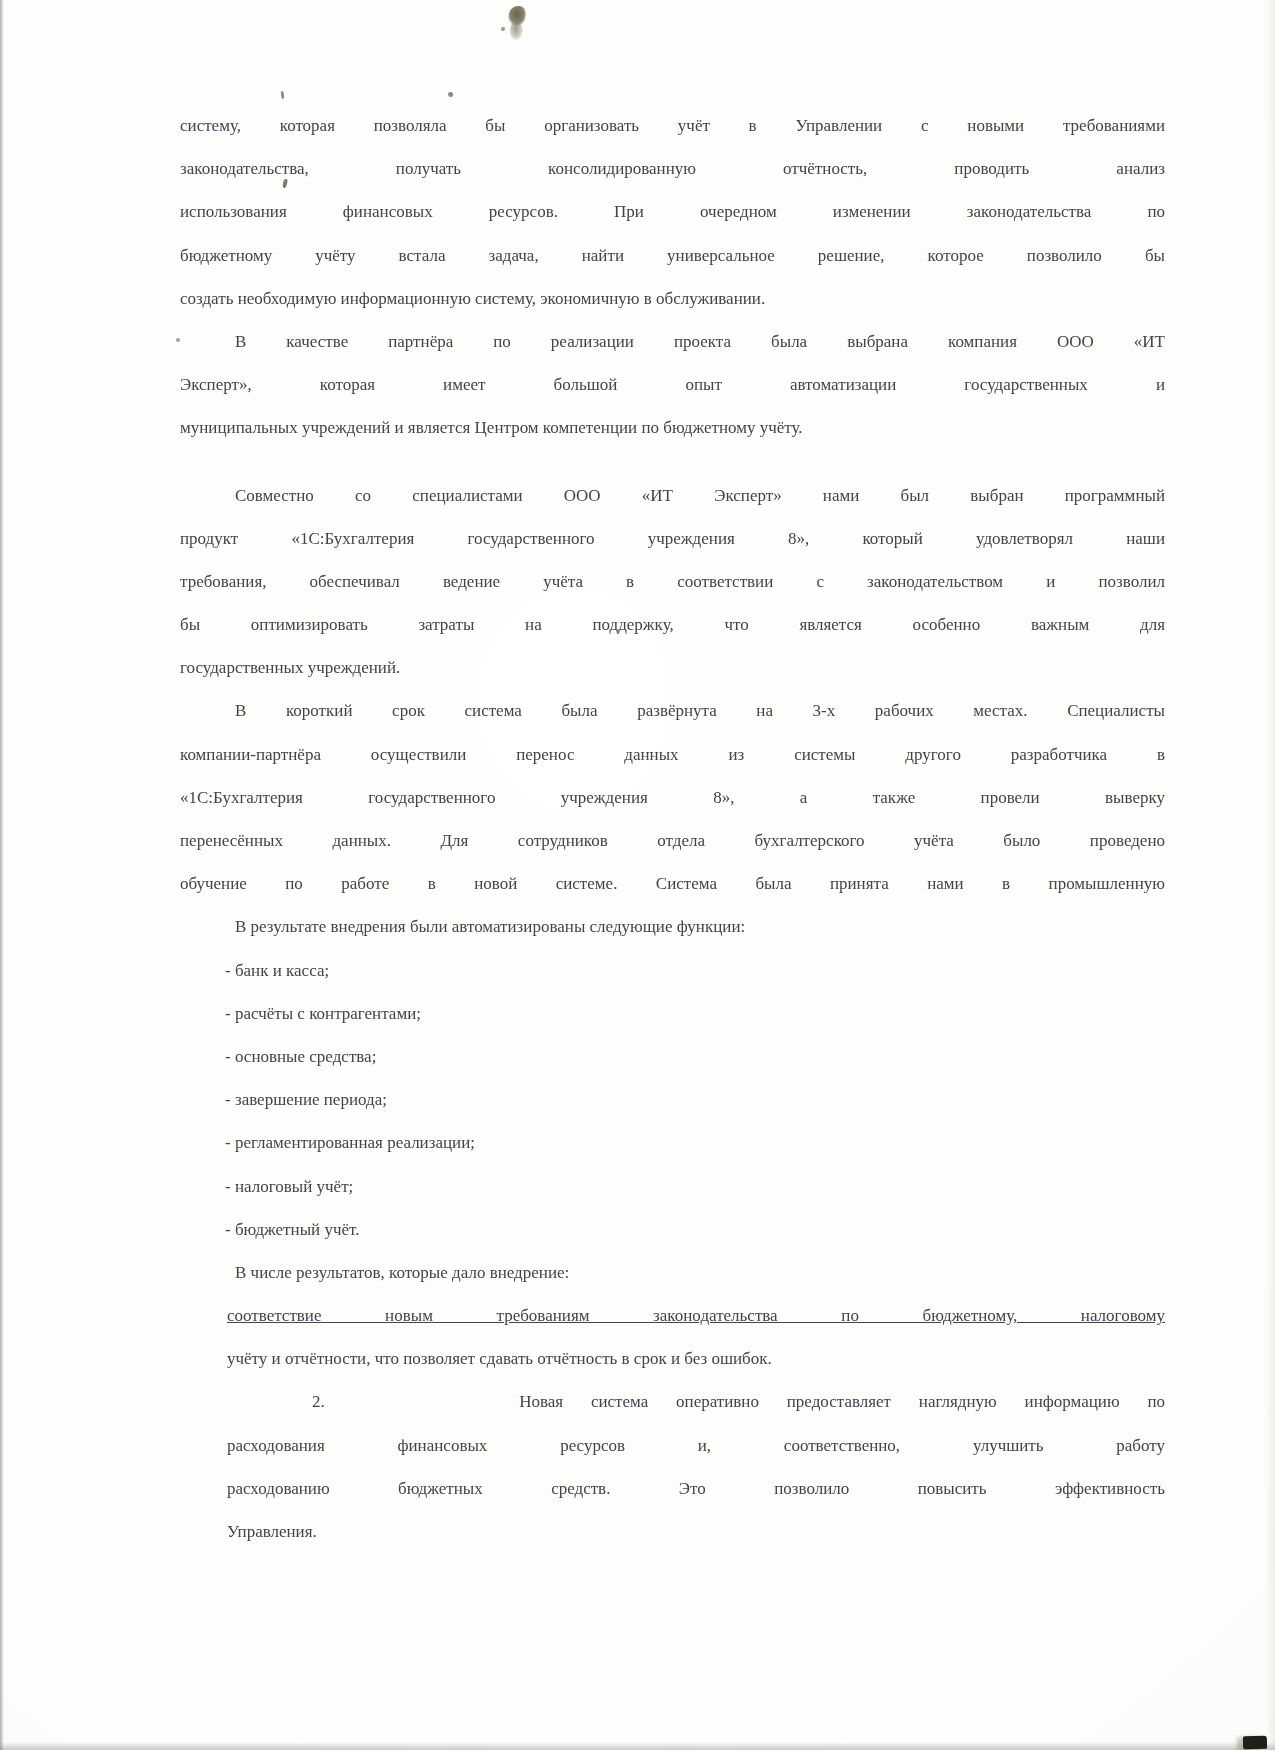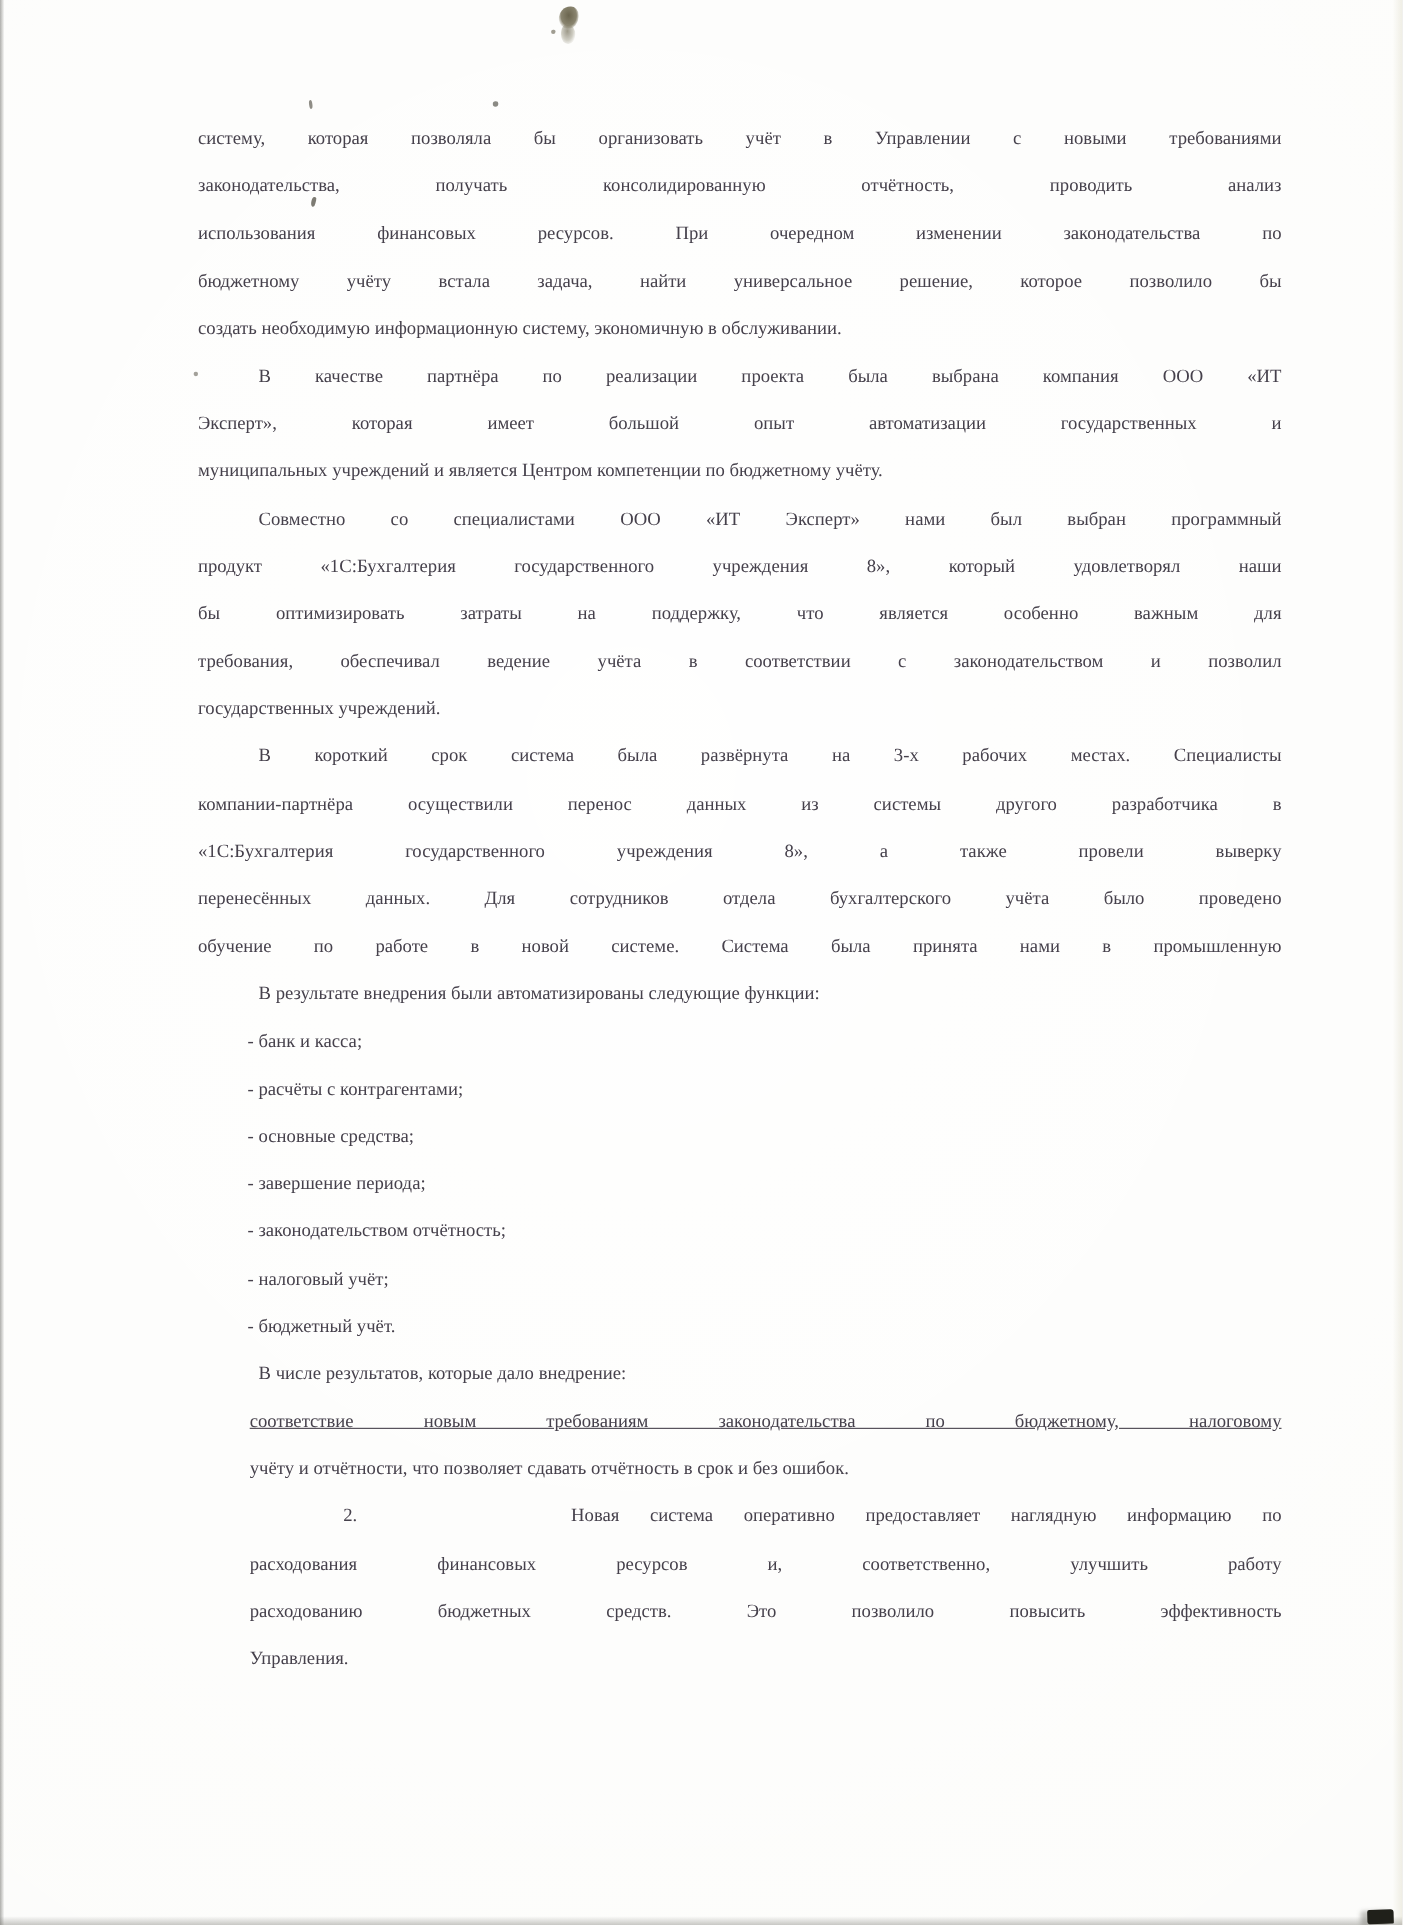--- a/index.html
+++ b/index.html
@@ -82,36 +82,36 @@
   <div class="corner-mark"></div>
   <div class="textblock">
       <div class="line" style="padding-left: 0px;">систему, которая позволяла бы организовать учёт в Управлении с новыми требованиями</div>
       <div class="line" style="padding-left: 0px;">законодательства, получать консолидированную отчётность, проводить анализ</div>
       <div class="line" style="padding-left: 0px;">использования финансовых ресурсов. При очередном изменении законодательства по</div>
       <div class="line" style="padding-left: 0px;">бюджетному учёту встала задача, найти универсальное решение, которое позволило бы</div>
       <div class="line last" style="padding-left: 0px;">создать необходимую информационную систему, экономичную в обслуживании.</div>
       <div class="line" style="padding-left: 55px;">В качестве партнёра по реализации проекта была выбрана компания ООО «ИТ</div>
       <div class="line" style="padding-left: 0px;">Эксперт», которая имеет большой опыт автоматизации государственных и</div>
       <div class="line last" style="padding-left: 0px;">муниципальных учреждений и является Центром компетенции по бюджетному учёту.</div>
-      <div class="line" style="padding-left: 55px;">Совместно со специалистами ООО «ИТ Эксперт» нами был выбран программный</div>
+      <div class="line" style="padding-left: 55px; margin-top: 24px;">Совместно со специалистами ООО «ИТ Эксперт» нами был выбран программный</div>
       <div class="line" style="padding-left: 0px;">продукт «1С:Бухгалтерия государственного учреждения 8», который удовлетворял наши</div>
+      <div class="line" style="padding-left: 0px;">требования, обеспечивал ведение учёта в соответствии с законодательством и позволил</div>
       <div class="line" style="padding-left: 0px;">бы оптимизировать затраты на поддержку, что является особенно важным для</div>
-      <div class="line" style="padding-left: 0px;">требования, обеспечивал ведение учёта в соответствии с законодательством и позволил</div>
       <div class="line last" style="padding-left: 0px;">государственных учреждений.</div>
       <div class="line" style="padding-left: 55px;">В короткий срок система была развёрнута на 3-х рабочих местах. Специалисты</div>
       <div class="line" style="padding-left: 0px;">компании-партнёра осуществили перенос данных из системы другого разработчика в</div>
       <div class="line" style="padding-left: 0px;">«1С:Бухгалтерия государственного учреждения 8», а также провели выверку</div>
       <div class="line" style="padding-left: 0px;">перенесённых данных. Для сотрудников отдела бухгалтерского учёта было проведено</div>
       <div class="line" style="padding-left: 0px;">обучение по работе в новой системе. Система была принята нами в промышленную</div>
       <div class="line last" style="padding-left: 55px;">В результате внедрения были автоматизированы следующие функции:</div>
       <div class="line last" style="padding-left: 45px;">- банк и касса;</div>
       <div class="line last" style="padding-left: 45px;">- расчёты с контрагентами;</div>
       <div class="line last" style="padding-left: 45px;">- основные средства;</div>
       <div class="line last" style="padding-left: 45px;">- завершение периода;</div>
-      <div class="line last" style="padding-left: 45px;">- законодательством отчётность;</div>
+      <div class="line last" style="padding-left: 45px;">- регламентированная реализации;</div>
       <div class="line last" style="padding-left: 45px;">- налоговый учёт;</div>
       <div class="line last" style="padding-left: 45px;">- бюджетный учёт.</div>
       <div class="line last" style="padding-left: 55px;">В числе результатов, которые дало внедрение:</div>
       <div class="line" style="padding-left: 47px; text-decoration: underline;">соответствие новым требованиям законодательства по бюджетному, налоговому</div>
       <div class="line last" style="padding-left: 47px;">учёту и отчётности, что позволяет сдавать отчётность в срок и без ошибок.</div>
       <div class="line" style="padding-left: 132px;">2.&nbsp;&nbsp;&nbsp;&nbsp;&nbsp;&nbsp; Новая система оперативно предоставляет наглядную информацию по</div>
       <div class="line" style="padding-left: 47px;">расходования финансовых ресурсов и, соответственно, улучшить работу</div>
       <div class="line" style="padding-left: 47px;">расходованию бюджетных средств. Это позволило повысить эффективность</div>
       <div class="line last" style="padding-left: 47px;">Управления.</div>
     </div>

